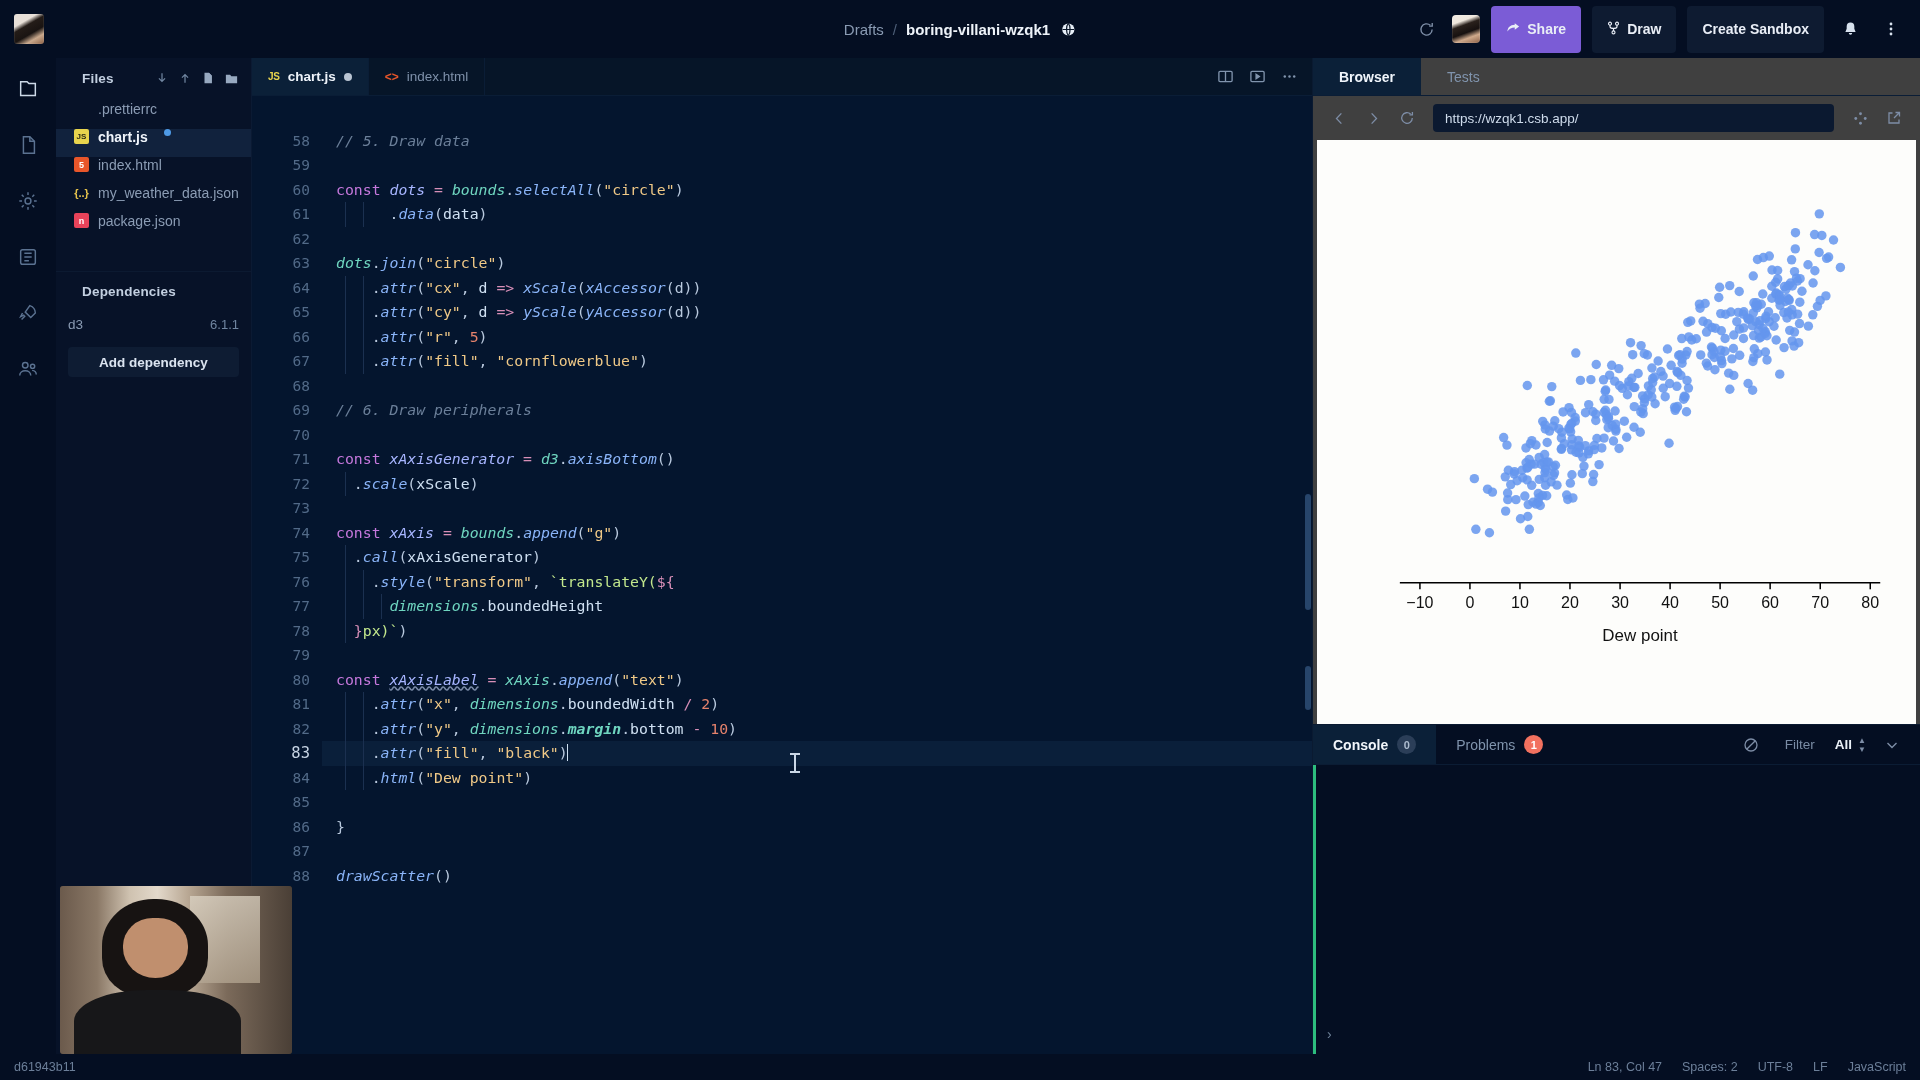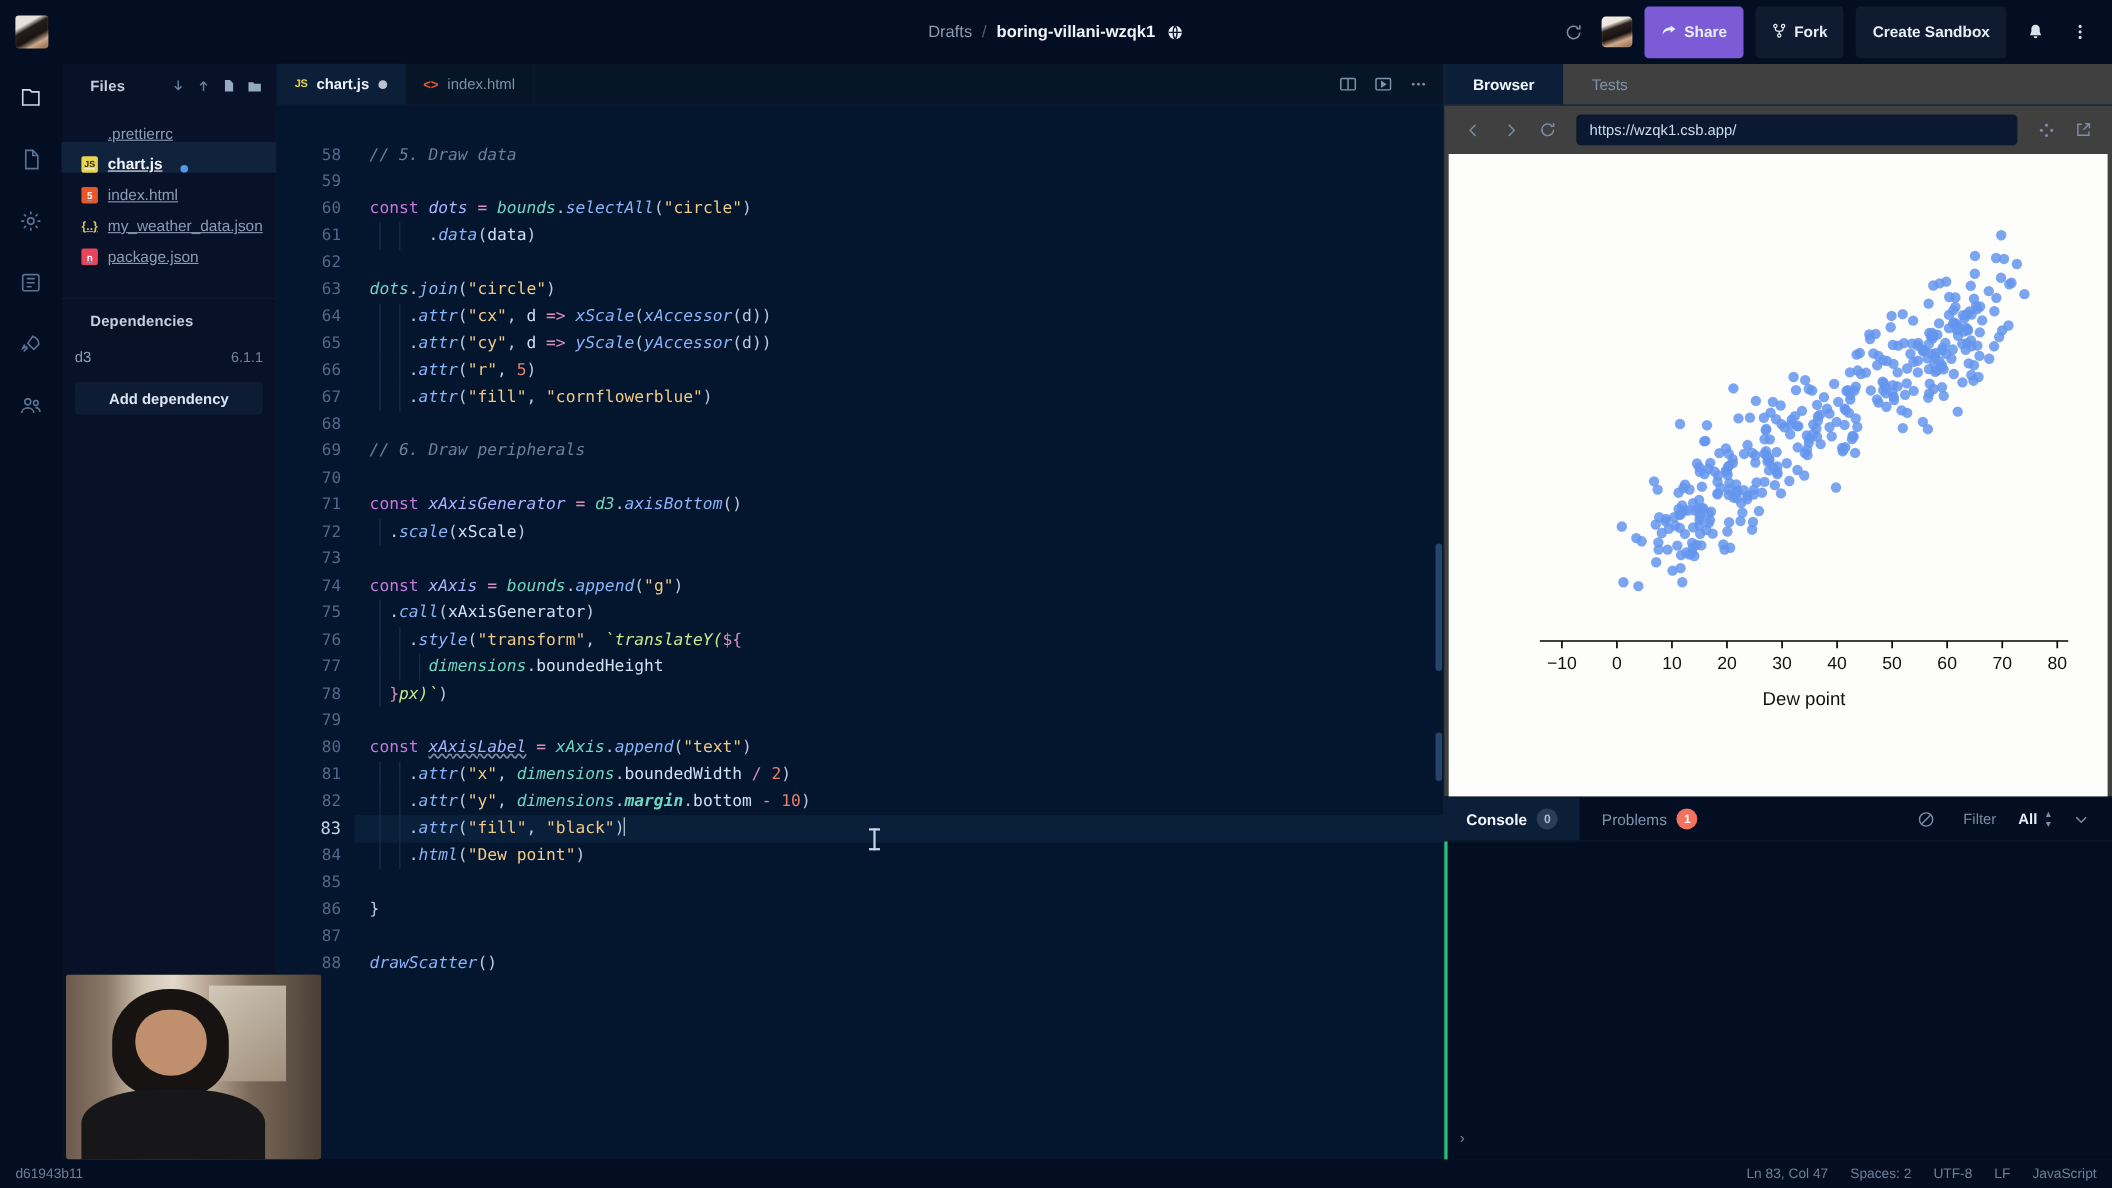--- a/index.html
+++ b/index.html
@@ -99,23 +99,23 @@
     color: #c2cfe0; font-size: 13.5px; font-weight: 700; letter-spacing: .2px;
   }
   .side-actions { margin-left: auto; display: flex; gap: 3px; align-items: center; }
   .side-act {
     width: 20px; height: 20px; display: flex; align-items: center; justify-content: center;
     color: #7186a1; cursor: pointer;
   }
 
   .file-list { padding-top: 5px; }
   .file-row {
-    display: flex; align-items: flex-end; gap: 9px;
+    display: flex; align-items: flex-start; gap: 9px;
     height: 28px; padding: 0 10px 0 18px; cursor: pointer;
-    font-size: 14px; color: #8b9cb4; text-decoration: underline;
+    font-size: 14px; color: #8b9cb4;
   }
   .file-row.active { background: #11223d; color: #f0f5fb; font-weight: 600; }
   .fi {
     width: 15px; height: 15px; flex: none; border-radius: 2px;
     font-size: 8px; font-weight: 700;
     display: flex; align-items: center; justify-content: center;
     font-family: "Liberation Sans", sans-serif;
   }
   .fi.js { background: #e8d44d; color: #2b2a15; }
   .fi.html { background: #e8562a; color: #fff; font-size: 9px; }
@@ -223,21 +223,21 @@
   .t-com { color: #6b7f99; font-style: italic; }
   .t-kw  { color: #c678dd; }
   .t-var { color: #a7b5ff; font-style: italic; }
   .t-fn  { color: #8ab4f8; font-style: italic; }
   .t-obj { color: #6fd6c0; font-style: italic; }
   .t-pln { color: #cfe0f2; }
   .t-str { color: #f0c987; }
   .t-num { color: #e5826c; }
   .t-op  { color: #d88fb8; }
   .t-pun { color: #b9c9de; }
-  .t-tmpl{ color: #c3e88d; font-style: italic; }
+  .t-tmpl{ color: #c3e88d; }
   .t-brc { color: #d88fb8; }
   .squig {
     text-decoration: underline wavy #7a8aa8; text-decoration-skip-ink: none;
   }
   .caret-bar {
     display: inline-block; width: 1.5px; height: 17px; background: #cfe0f2;
     vertical-align: -3px; margin-left: -1px;
   }
   .mouse-cursor {
     position: absolute; left: 538px; top: 657px; width: 10px; height: 20px;
@@ -383,21 +383,21 @@
     </div>
     <div class="btn">
       <span>
         <svg width="13" height="14" viewBox="0 0 14 16" fill="none" stroke="currentColor" stroke-width="1.3">
           <circle cx="3" cy="3" r="1.7"></circle>
             <circle cx="11" cy="3" r="1.7"></circle>
             <circle cx="7" cy="13" r="1.7"></circle>
           <path d="M3 4.7v1.5c0 1.6 1.6 2.3 4 2.3s4-.7 4-2.3V4.7M7 8.5v2.8"></path>
         </svg>
       </span>
-      <span>Fork</span>
+      <span>Draw</span>
     </div>
     <div class="btn">
       <span>Create Sandbox</span>
     </div>
     <div class="icon-btn">
       <svg width="17" height="17" viewBox="0 0 16 16" fill="#d7e1ee">
           <path d="M8 1.5a3.6 3.6 0 0 0-3.6 3.6v2.3L3.2 10.3h9.6l-1.2-2.9V5.1A3.6 3.6 0 0 0 8 1.5zM6.4 11.3a1.6 1.6 0 0 0 3.2 0z"></path>
         </svg>
     </div>
     <div class="icon-btn">

